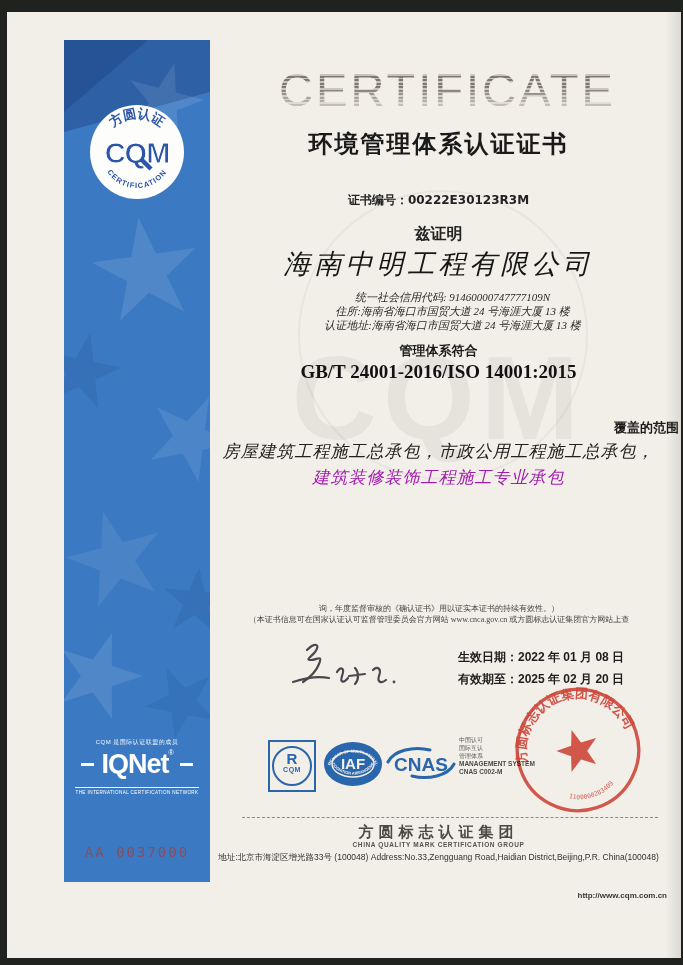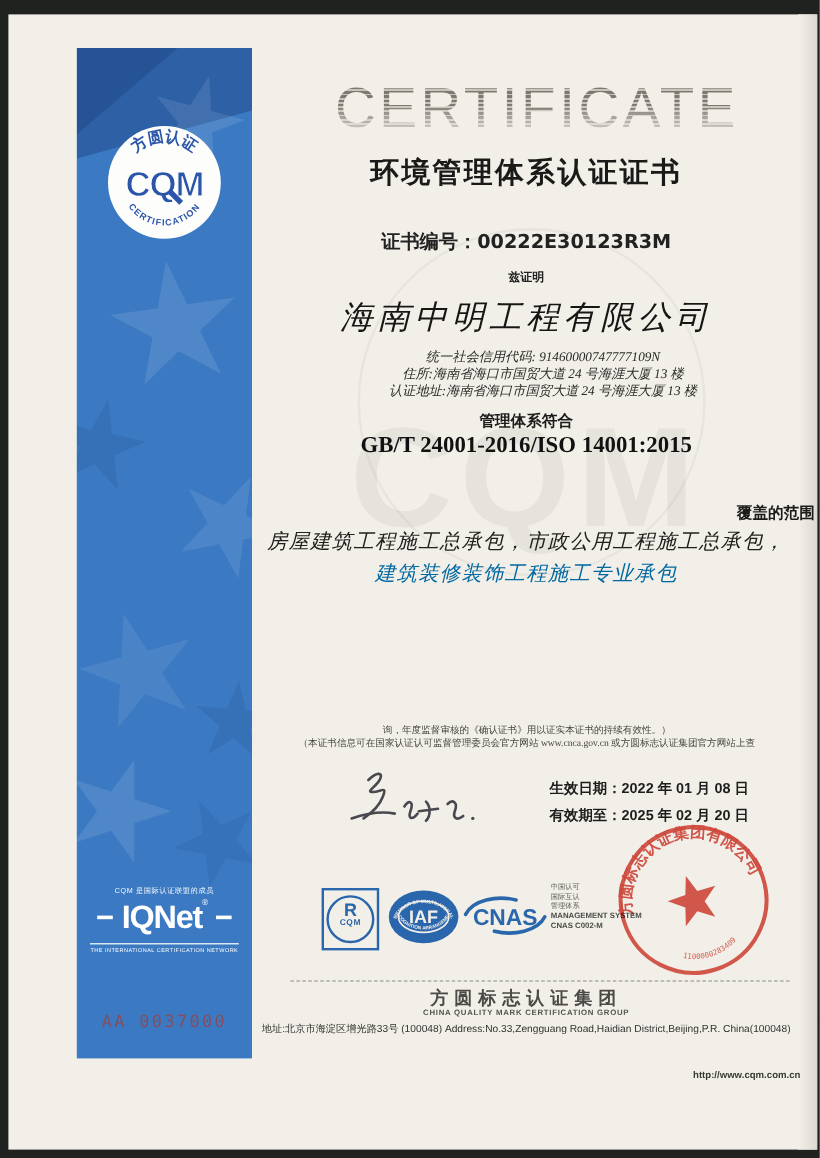--- a/index.html
+++ b/index.html
@@ -30,31 +30,31 @@
   .cert-banner { position:absolute; left:18px; top:22px; width:439px; text-align:center;
     font-size:47px; font-weight:normal; letter-spacing:3px; font-family:"Liberation Sans", sans-serif;
     background-image:linear-gradient(to bottom, rgba(242,239,233,0) 45%, rgba(242,239,233,.9) 96%),
       repeating-linear-gradient(to bottom, #7e7870 0px, #7e7870 2px, #c9c4bb 2px, #c9c4bb 3.5px);
     -webkit-background-clip:text; background-clip:text; color:transparent; }
 
   .watermark-circle { position:absolute; left:88px; top:150px; width:290px; height:290px; border:2px solid rgba(150,145,135,.10); border-radius:50%; }
   .watermark-cqm { position:absolute; left:0; top:290px; width:457px; text-align:center; font-size:118px; font-weight:bold; letter-spacing:6px; color:rgba(160,155,145,.15); font-family:"Liberation Sans", sans-serif; }
 
   .doc-title { position:absolute; left:0; top:88px; width:457px; text-align:center; font-size:24px; font-weight:bold; letter-spacing:2px; color:#1a1a18; }
-  .cert-no { position:absolute; left:0; top:152px; width:457px; text-align:center; font-size:16px; font-weight:bold; color:#222; }
+  .cert-no { position:absolute; left:0; top:152px; width:457px; text-align:center; font-size:12px; font-weight:bold; color:#222; }
   .cert-no .num { font-family:"DejaVu Sans", sans-serif; font-weight:bold; }
-  .certify { position:absolute; left:0; top:184px; width:457px; text-align:center; font-size:10px; font-weight:bold; color:#222; }
+  .certify { position:absolute; left:0; top:184px; width:457px; text-align:center; font-size:16px; font-weight:bold; color:#222; }
   .company { position:absolute; left:0; top:206px; width:457px; text-align:center; font-size:27px; letter-spacing:4px; color:#161614; font-family:"Liberation Serif", serif; font-style:italic; }
   .kv { position:absolute; left:0; width:457px; text-align:center; font-size:11px; color:#2a2a27; font-family:"Liberation Serif", serif; font-style:italic;padding-left:28px; }
   .kv1 { top:250px; } .kv2 { top:264px; } .kv3 { top:278px; }
   .conform { position:absolute; left:0; top:302px; width:457px; text-align:center; font-size:13px; font-weight:bold; color:#1c1c1a; }
   .standard { position:absolute; left:0; top:321px; width:457px; text-align:center; font-size:19px; font-weight:bold; color:#111; font-family:"Liberation Serif", serif; }
   .scope-h { position:absolute; left:12px; top:379px; width:457px; text-align:right; font-size:13px; font-weight:bold; color:#1c1c1a; }
   .scope1 { position:absolute; left:0; top:400px; width:457px; text-align:center; font-size:17px; letter-spacing:1px; color:#20201d; font-family:"Liberation Serif", serif; font-style:italic; }
-  .scope2 { position:absolute; left:0; top:426px; width:457px; text-align:center; font-size:17px; letter-spacing:1px; color:#0369a1; font-family:"Liberation Serif", serif; font-style:italic; }
+  .scope2 { position:absolute; left:0; top:426px; width:457px; text-align:center; font-size:17px; letter-spacing:1px; color:#a21caf; font-family:"Liberation Serif", serif; font-style:italic; }
 
   .disclaimer { position:absolute; left:14px; top:563px; width:430px; text-align:center; font-size:8px; line-height:11px; color:#45443f; font-family:"Liberation Serif", serif; }
 
   .signature { position:absolute; left:75px; top:598px; width:120px; height:66px; }
   .dates { position:absolute; left:248px; top:606px; font-size:12px; font-weight:bold; color:#1d1d1b; line-height:22px; }
 
   .logo-row { position:absolute; left:0; top:694px; width:457px; height:100px; }
   .rcqm { position:absolute; left:58px; top:6px; width:48px; height:52px; border:2px solid #2a66ac; display:flex; align-items:center; justify-content:center; }
   .rcqm-circle { width:40px; height:40px; border:2px solid #2a66ac; border-radius:50%; text-align:center; color:#2a66ac; padding-top:4px; }
   .rcqm-r { font-size:15px; font-weight:bold; line-height:14px; }

